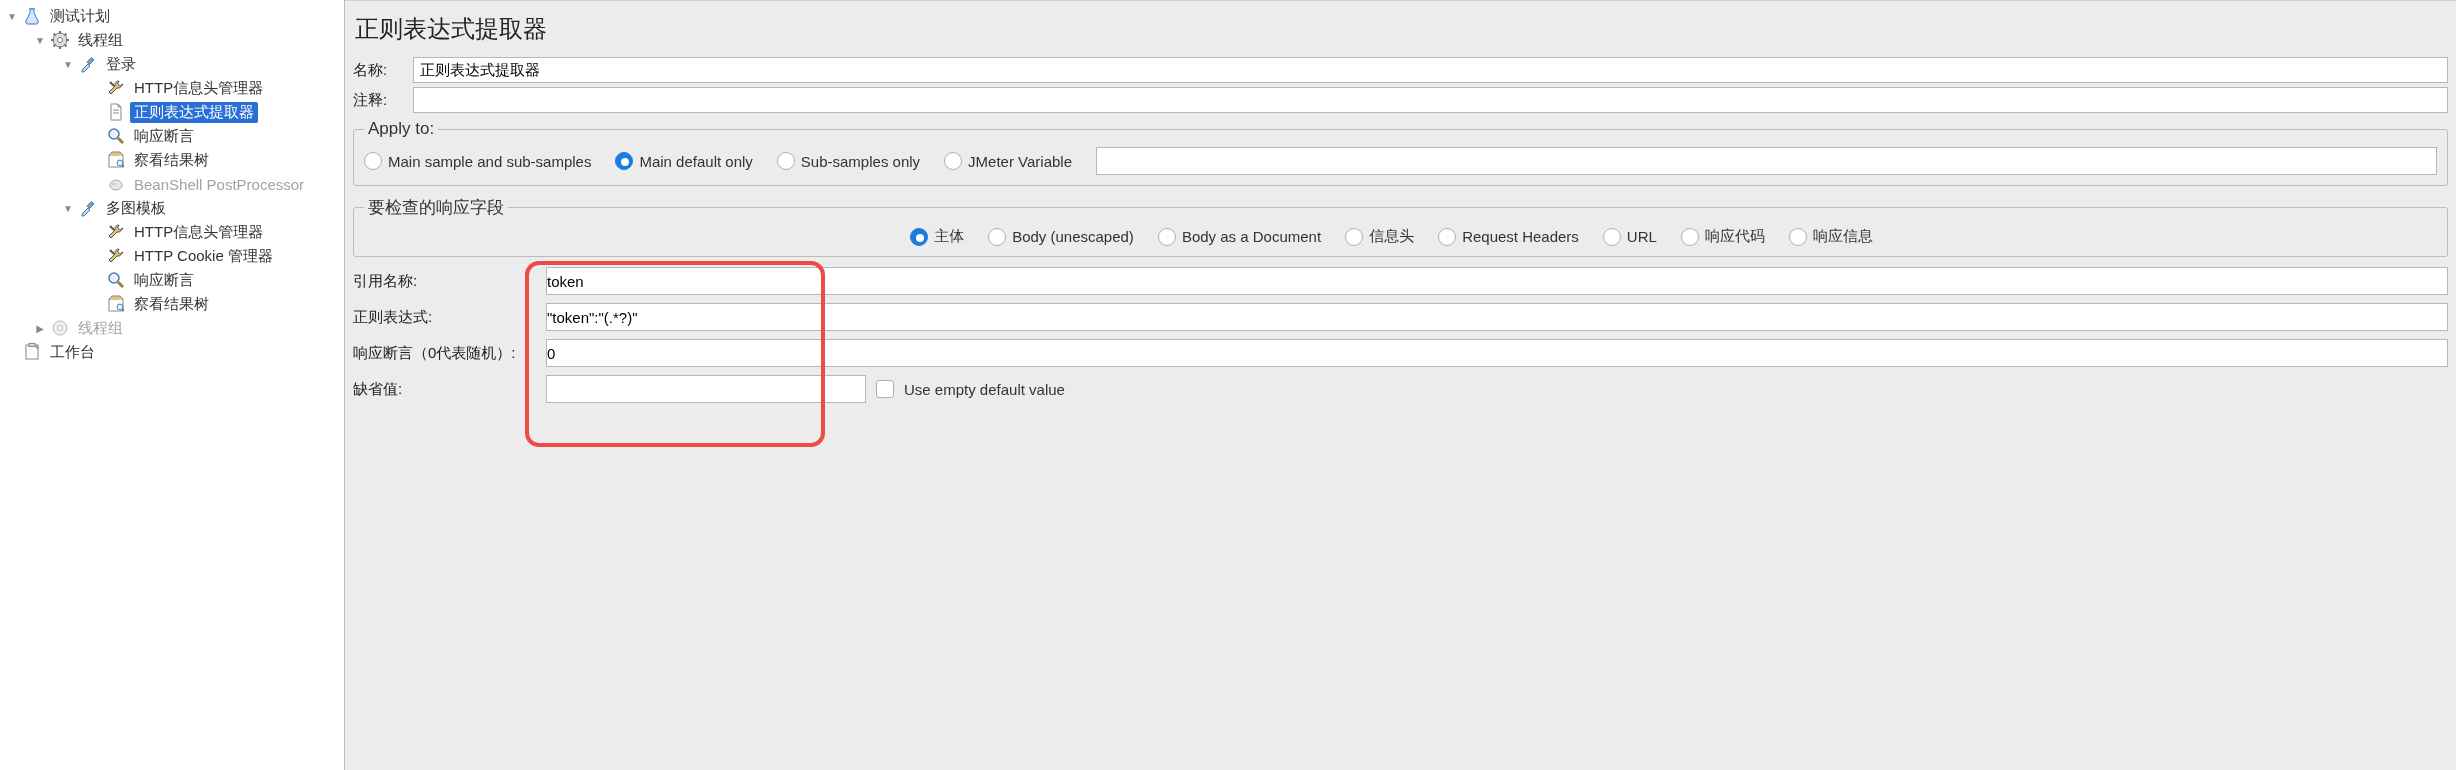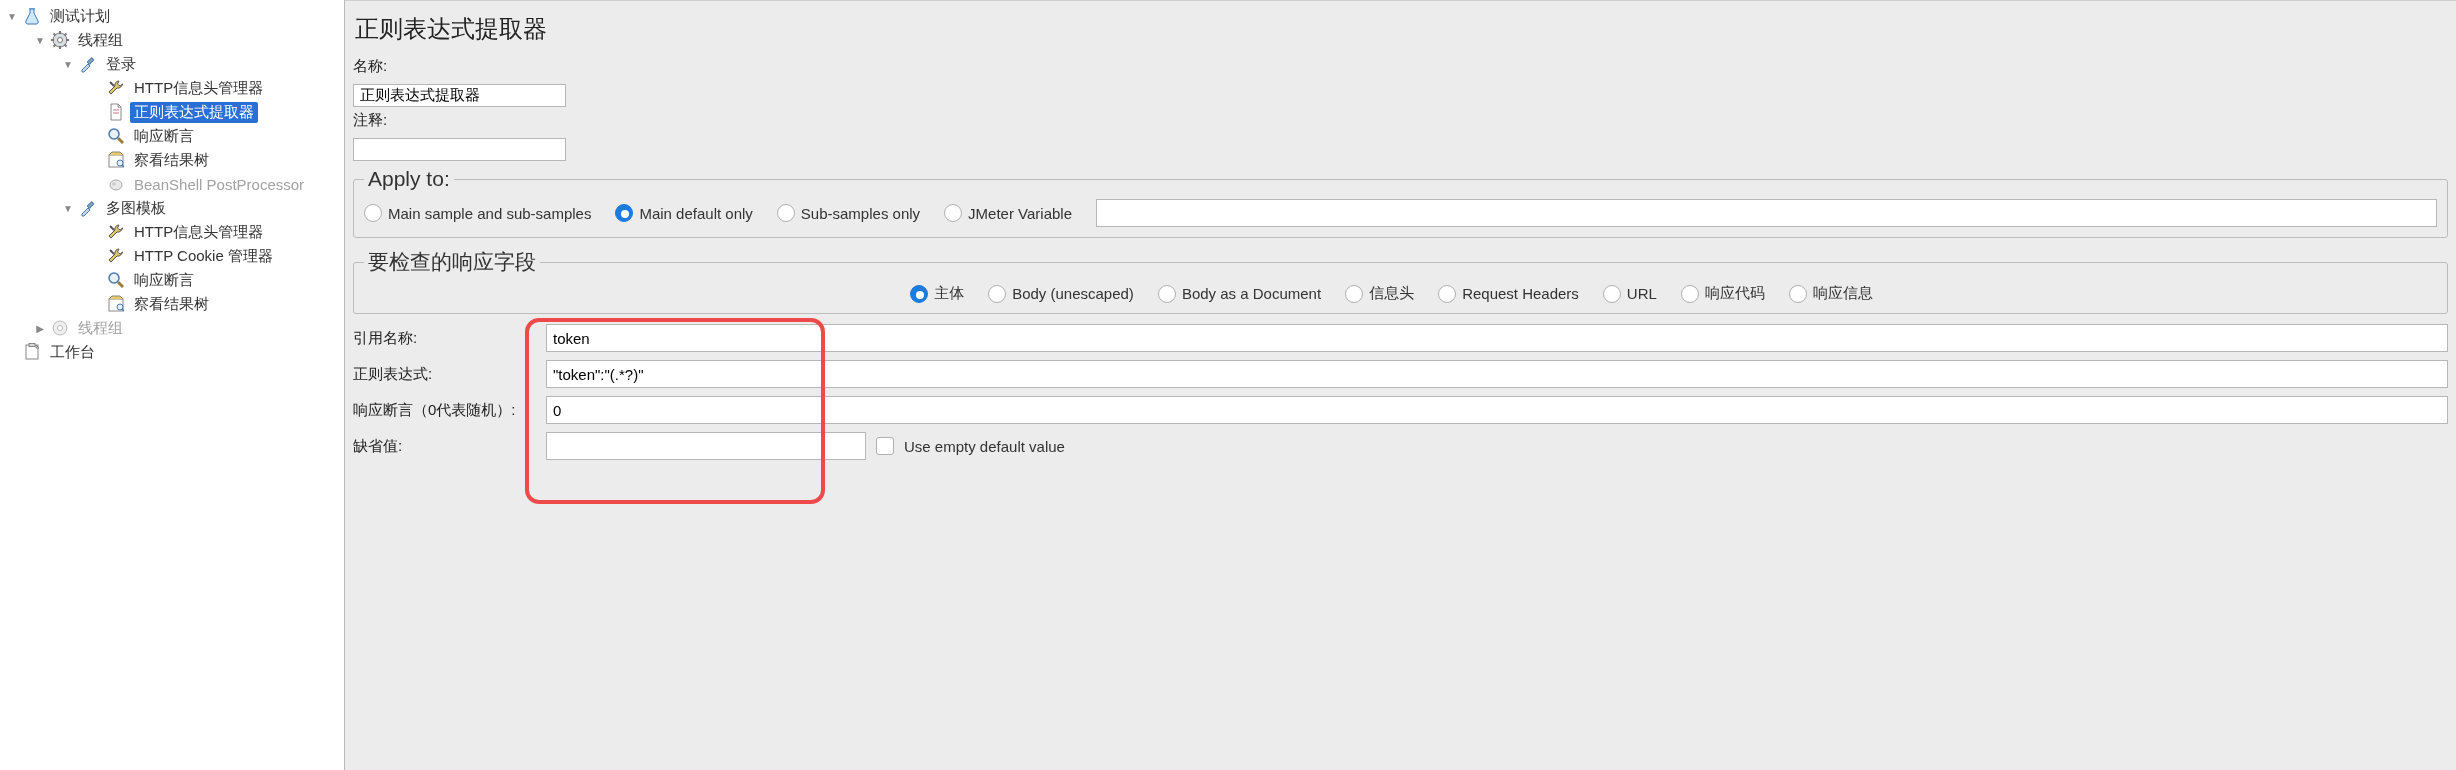--- a/index.html
+++ b/index.html
@@ -62,24 +62,23 @@
     border-top: 1px solid #cfcfcf;
   }
   .panel-title {
     font-size: 24px;
     font-weight: 400;
     color: #222;
     padding: 6px 2px 12px 2px;
   }
   .form-row {
     display: flex;
-    align-items: flex-start;
+    align-items: center;
     gap: 8px;
     margin-bottom: 4px;
-    flex-direction: column;
   }
   .form-row > label {
     width: 52px;
     text-align: left;
     color: #222;
   }
   .text-input {
     flex: 1;
     height: 26px;
     border: 1px solid #b7b7b7;
@@ -90,21 +89,21 @@
   }
   fieldset.group {
     border: 1px solid #bcbcbc;
     border-radius: 3px;
     margin: 6px 0 10px 0;
     padding: 8px 10px 10px 10px;
     background: #ececec;
   }
   fieldset.group legend {
     padding: 0 4px;
-    font-size: 21px;
+    font-size: 17px;
     color: #333;
   }
   .radio-row {
     display: flex;
     flex-wrap: wrap;
     align-items: center;
     gap: 6px;
   }
   .radio-row.centered { justify-content: center; }
   .radio-opt {
@@ -156,21 +155,21 @@
   .kv-label {
     width: 190px;
     color: #222;
   }
   .kv-input-wrap { flex: 1; display: flex; align-items: center; gap: 10px; }
   .kv-input {
     flex: 1;
     height: 28px;
     border: 1px solid #b7b7b7;
     background: #fff;
-    padding: 2px 6px;
+    padding: 2px 0;
     font-size: 15px;
     font-family: inherit;
   }
   .kv-input.short {
     flex: 0 0 320px;
   }
   .checkbox-box {
     width: 18px; height: 18px;
     border: 1px solid #b0b0b0;
     border-radius: 3px;

